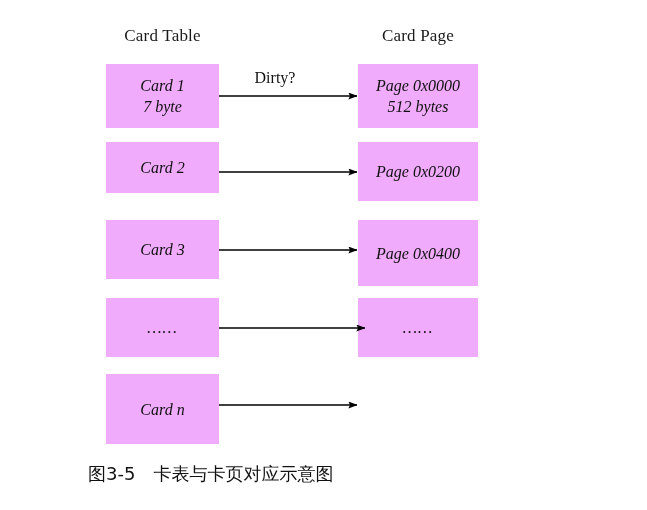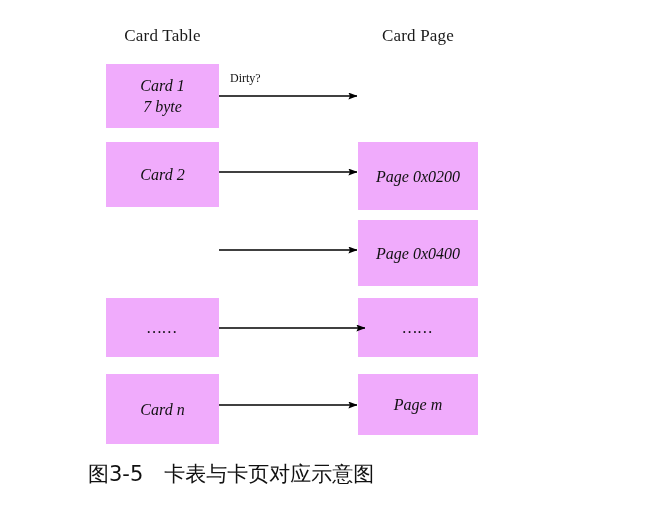--- a/index.html
+++ b/index.html
@@ -56,75 +56,80 @@
 
   
   .arrow-layer {
     position: absolute;
     left: 0; top: 0;
     width: 647px; height: 510px;
     pointer-events: none;
   }
   .edge-label {
     position: absolute;
-    font-size: 12px;
+    font-size: 16px;
     line-height: 18px;
     color: #111111;
     white-space: nowrap;
+    text-align: center;
   }
 
   
   #caption {
     position: absolute;
     left: 88px;
     top: 462px;
-    font-size: 21px;
+    font-size: 18px;
     line-height: 24px;
     color: #111111;
     white-space: pre;
     font-family: "DejaVu Sans", "Liberation Sans", sans-serif;
   }
 </style>
 </head>
 <body>
 
 <div id="page">
 
   <div class="col-header" id="header-card-page">Card Page</div>
   <div class="col-header" id="header-card-table">Card Table</div>
 
   <div class="node-box left-box" style="top:64px; height:64px;">
     <span class="line">Card 1</span>
     <span class="line">7 byte</span>
   </div>
+  <div class="node-box right-box" style="top:64px; height:64px;">
+    <span class="line">Page 0x0000</span>
+    <span class="line">512 bytes</span>
+  </div>
   <div class="edge-label" style="left:230px; top:69px; width:90px;">Dirty?</div>
 
-  <div class="node-box left-box" style="top:142px; height:65px;">
+  <div class="node-box left-box" style="top:142px; height:51px;">
     <span class="line">Card 2</span>
   </div>
-  <div class="node-box right-box" style="top:142px; height:68px;">
+  <div class="node-box right-box" style="top:142px; height:59px;">
     <span class="line">Page 0x0200</span>
   </div>
 
+  <div class="node-box left-box" style="top:220px; height:59px;">
+    <span class="line">Card 3</span>
+  </div>
   <div class="node-box right-box" style="top:220px; height:66px;">
     <span class="line">Page 0x0400</span>
   </div>
 
   <div class="node-box left-box" style="top:298px; height:59px;">
     <span class="line dots">……</span>
   </div>
   <div class="node-box right-box" style="top:298px; height:59px;">
     <span class="line dots">……</span>
   </div>
 
   <div class="node-box left-box" style="top:374px; height:70px;">
     <span class="line">Card n</span>
-  </div>
-  <div class="node-box right-box" style="top:374px; height:61px;">
-    <span class="line">Page m</span>
   </div>
 
   <svg class="arrow-layer" viewBox="0 0 647 510">
     <defs>
       <marker id="arrowhead" markerWidth="9" markerHeight="7" refX="8.6" refY="3.5" orient="auto" markerUnits="userSpaceOnUse">
         <path d="M0,0 L9,3.5 L0,7 L1.6,3.5 Z" fill="#000000"></path>
       </marker>
     </defs>
     <line x1="219" y1="96" x2="357" y2="96" stroke="#000000" stroke-width="1.3" marker-end="url(#arrowhead)"></line>
     <line x1="219" y1="172" x2="357" y2="172" stroke="#000000" stroke-width="1.3" marker-end="url(#arrowhead)"></line>

